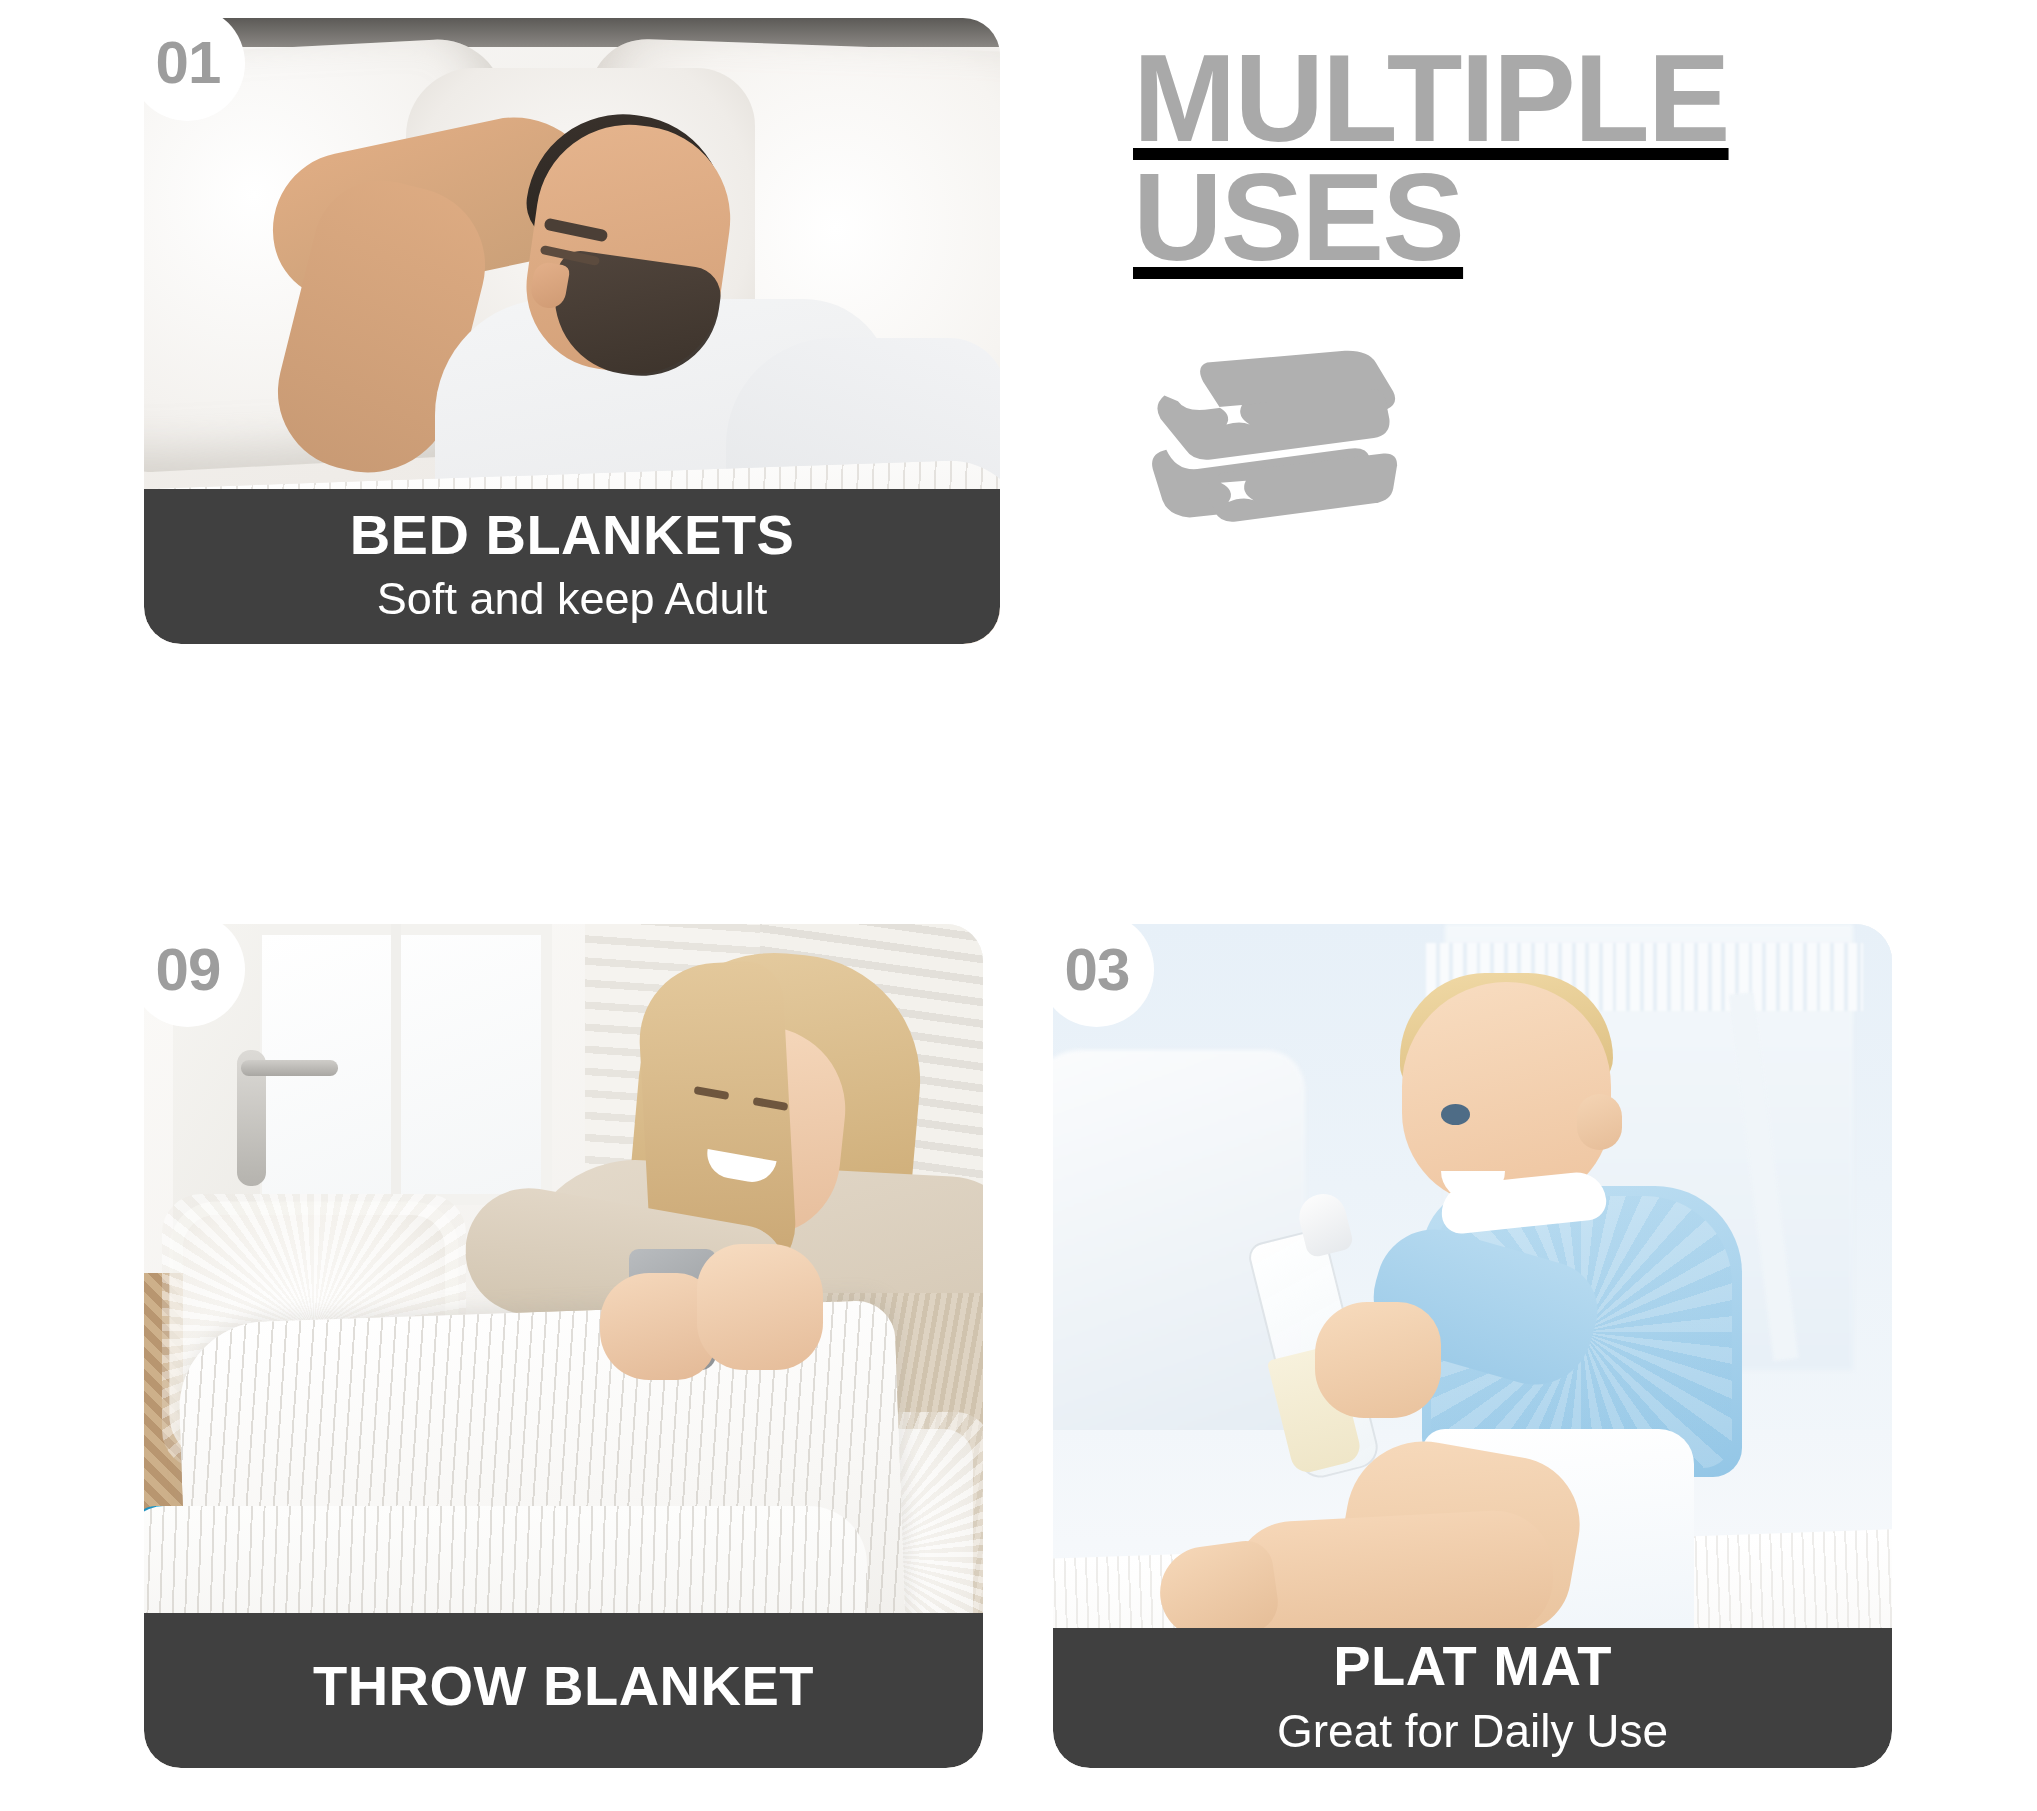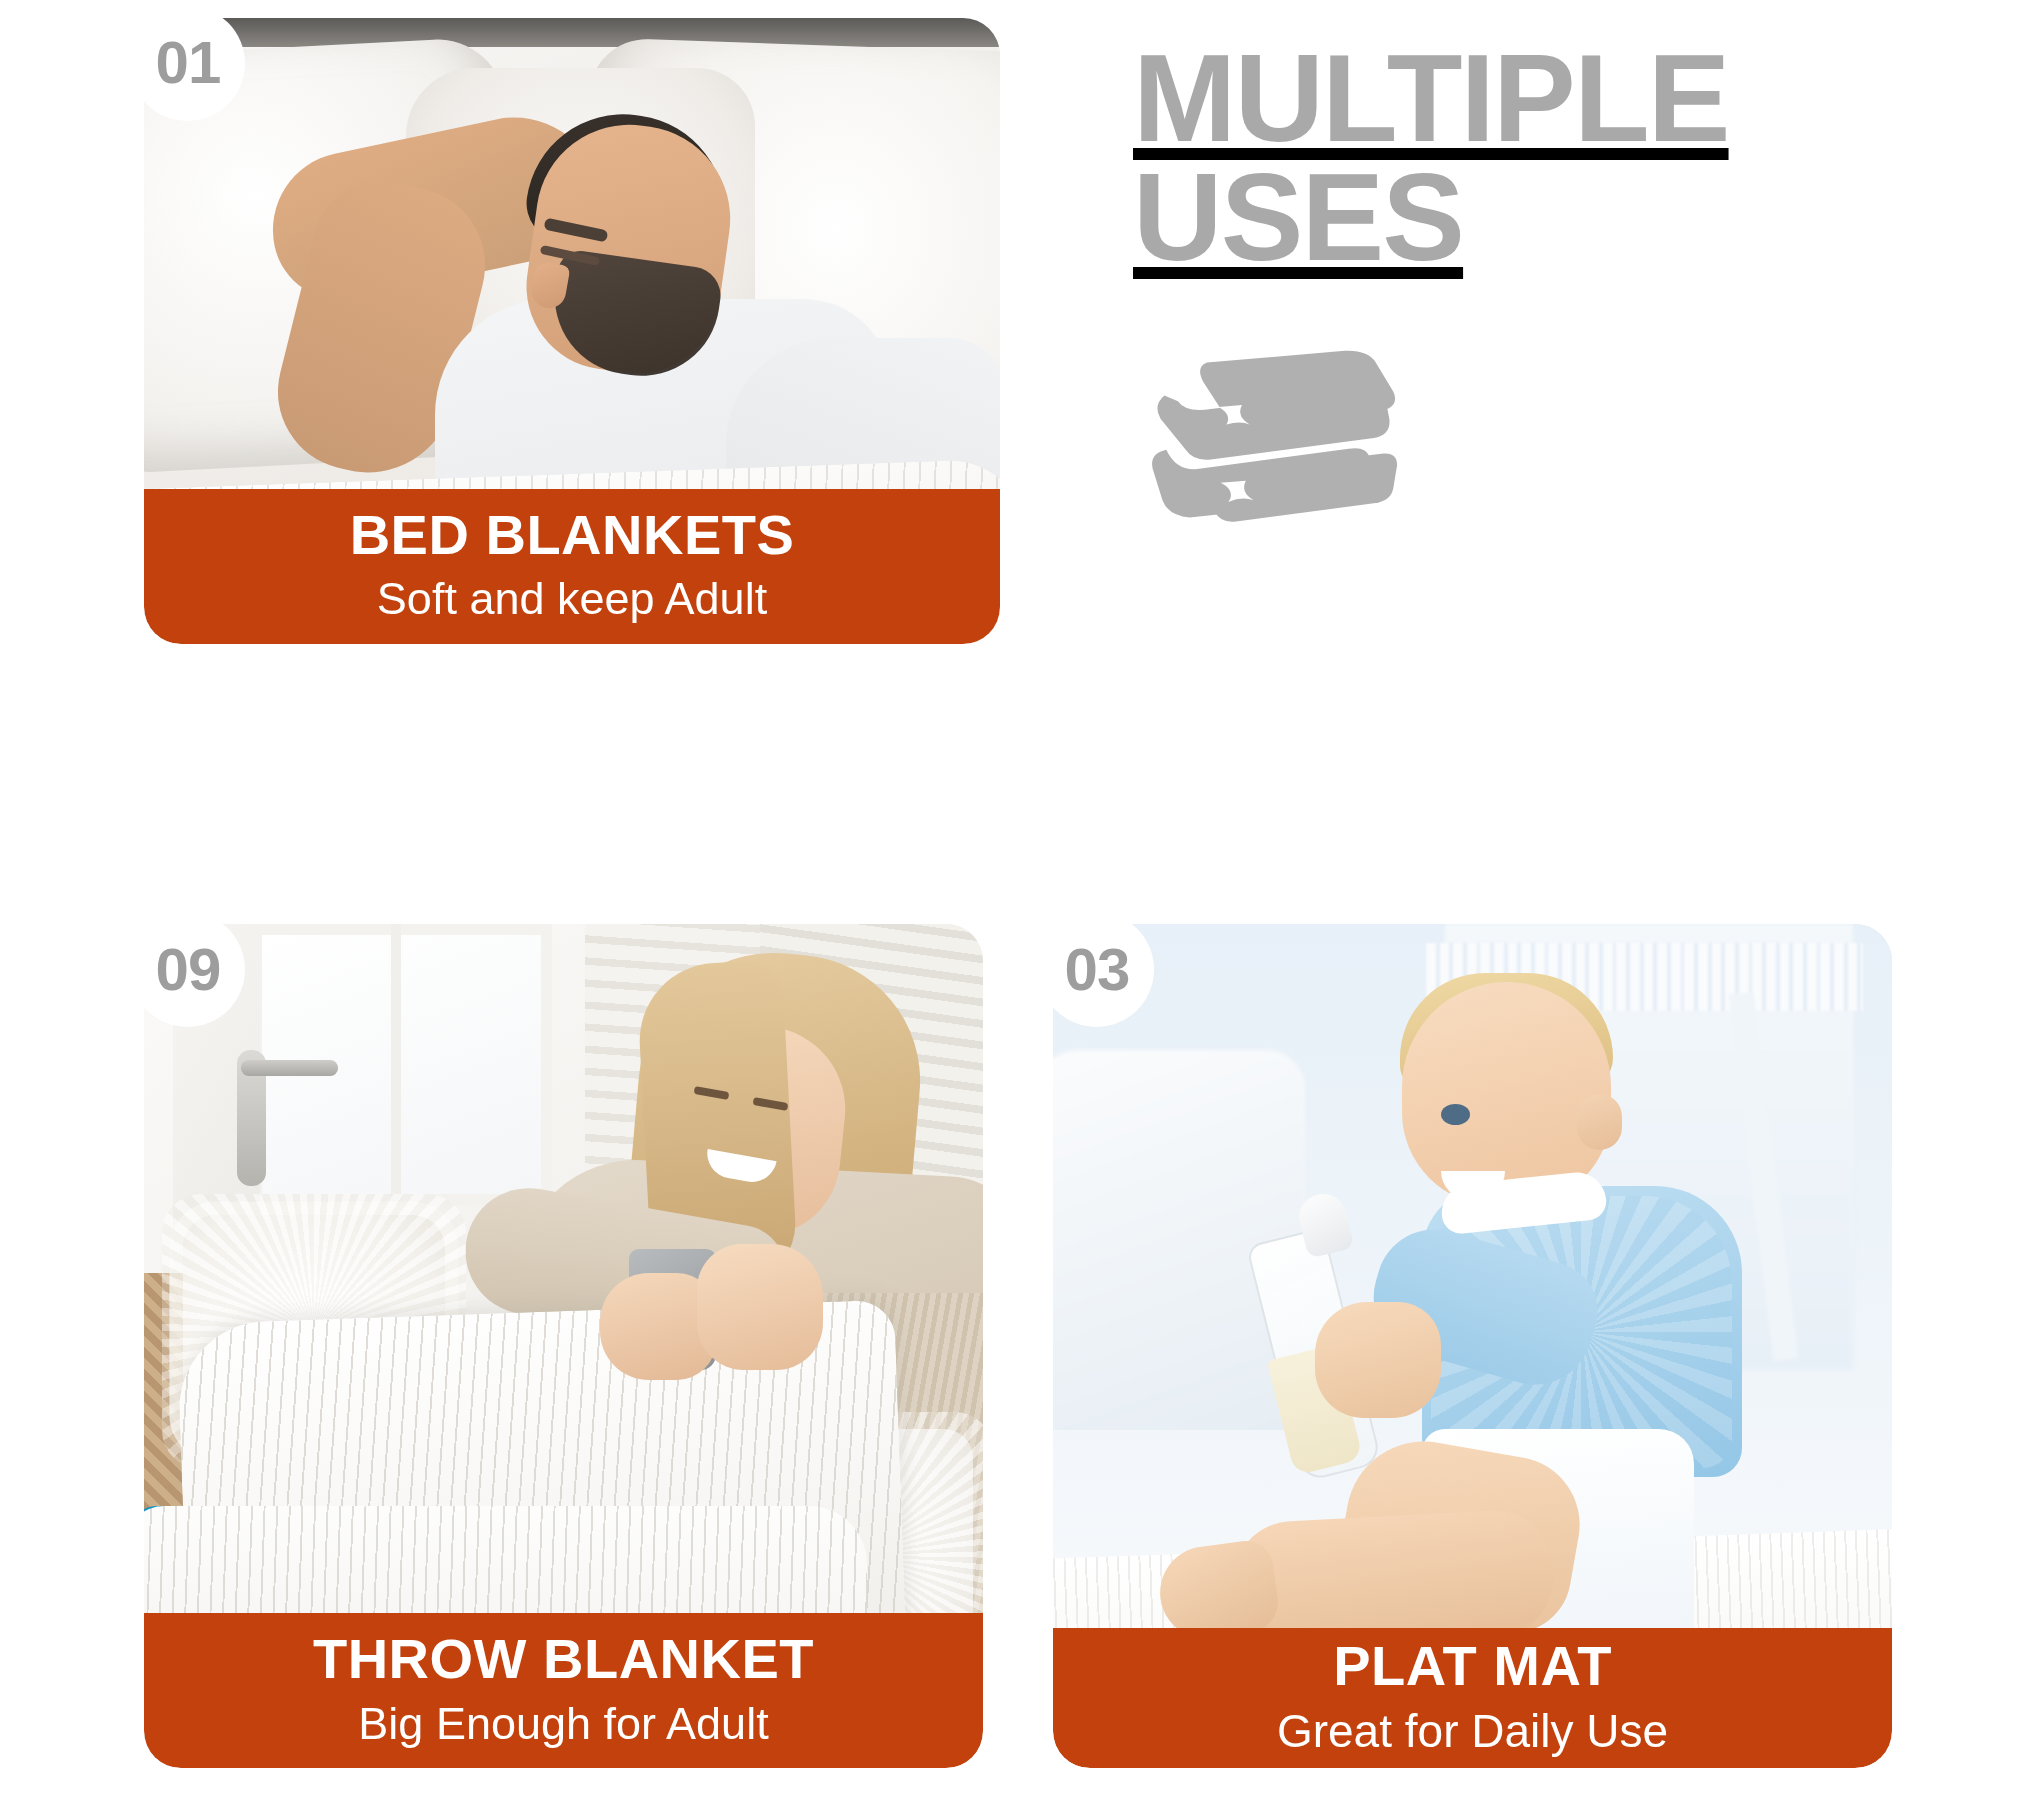--- a/index.html
+++ b/index.html
@@ -57,21 +57,21 @@
     letter-spacing: -1px;
     line-height: 1;
   }
 
   
   .caption {
     position: absolute;
     left: 0;
     right: 0;
     bottom: 0;
-    background: #c2410c;
+    background: #404040;
     border-bottom-left-radius: 37px;
     border-bottom-right-radius: 37px;
     z-index: 6;
     display: flex;
     flex-direction: column;
     align-items: center;
     justify-content: center;
   }
   .caption .cap-title {
     color: #ffffff;
@@ -559,21 +559,20 @@
         <div class="pl c2-bluepillow"></div>
         <div class="pl c2-blanket"></div>
         <div class="pl c2-blanket-lower"></div>
         <div class="pl c2-mughandle"></div>
         <div class="pl c2-mug"></div>
         <div class="pl c2-handL"></div>
         <div class="pl c2-handR"></div>
       </div>
       <div class="caption">
         <div class="cap-title">THROW BLANKET</div>
-        <div class="cap-sub">Big Enough for Adult</div>
       </div>
     </div>
     <div class="badge">
       <span>09</span>
     </div>
   </div>
 
   <div class="card" id="card-3">
     <div class="card-photo">
       <div class="photo-inner">

